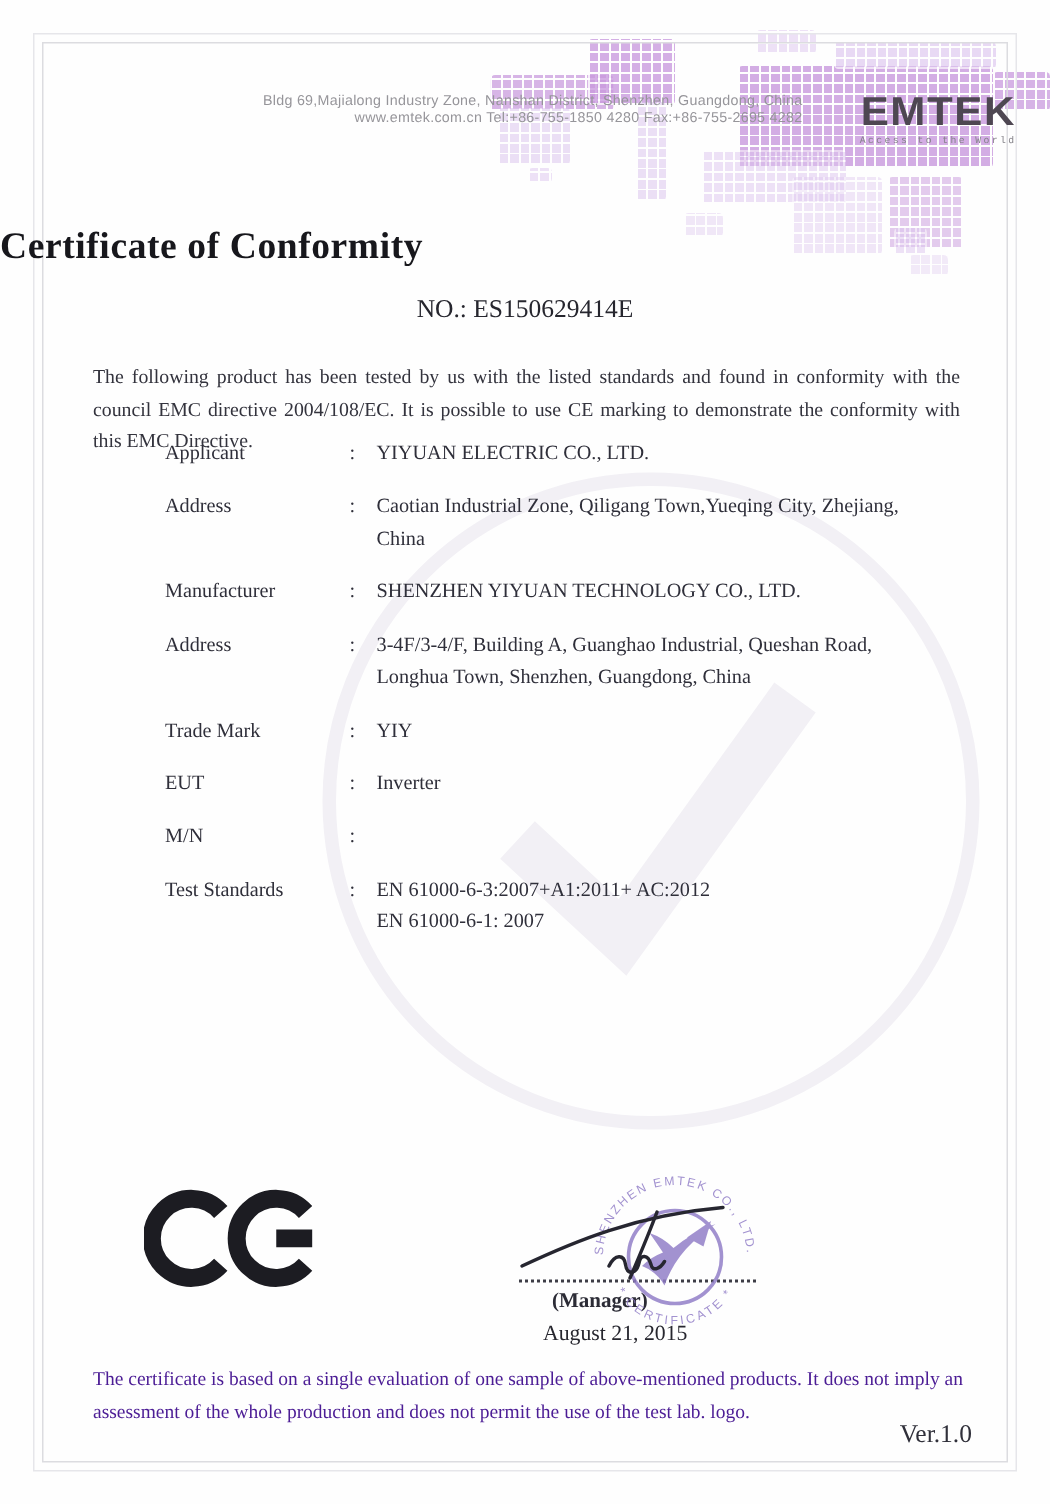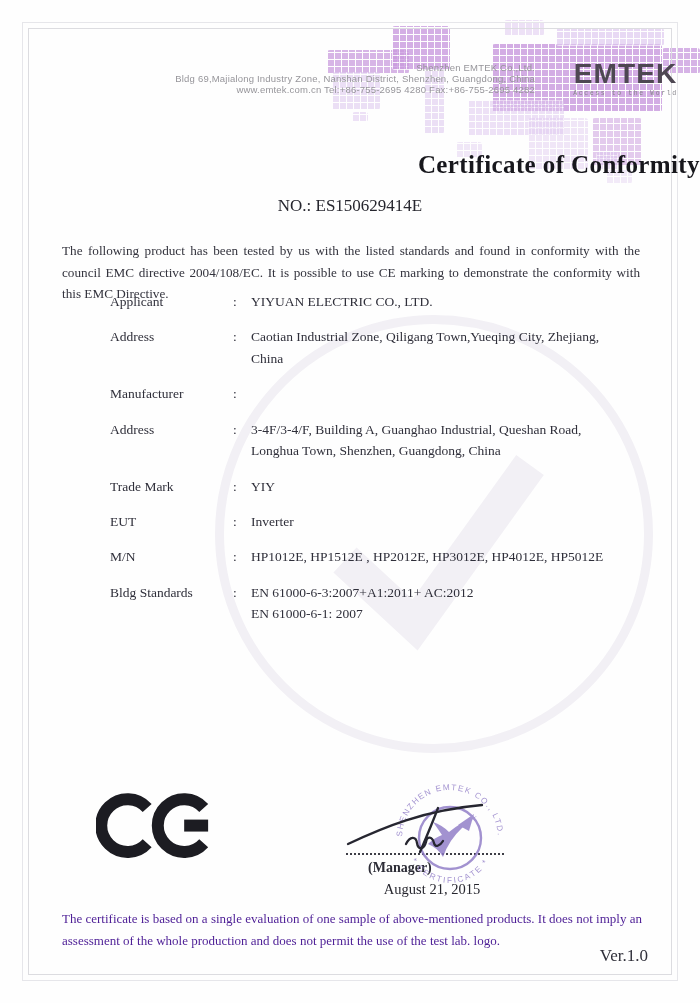--- a/index.html
+++ b/index.html
@@ -29,21 +29,21 @@
   .header-text{position:absolute;top:62px;right:165px;z-index:2;text-align:right;
                font-family:"Liberation Sans",sans-serif;font-size:9.5px;line-height:11px;
                color:#96959a;letter-spacing:.2px;}
   .logo{position:absolute;left:557px;top:61px;width:137px;z-index:2;text-align:center;}
   .logo-text{font-family:"Liberation Sans",sans-serif;font-weight:bold;font-size:27px;
              line-height:27px;color:#4e4752;letter-spacing:1px;transform:scaleX(1.04);}
   .logo-tagline{font-family:"Liberation Mono",monospace;font-size:6.5px;letter-spacing:1.6px;
                 color:#85838a;margin-top:2px;white-space:nowrap;}
 
   
-  .title{position:absolute;left:0;top:151px;width:100%;text-align:right;z-index:2;
+  .title{position:absolute;left:0;top:151px;width:100%;text-align:left;z-index:2;
          font-size:25px;font-weight:bold;color:#17171c;letter-spacing:.4px;}
   .cert-no{position:absolute;left:0;top:196px;width:100%;text-align:center;z-index:2;
            font-size:17px;font-weight:normal;color:#26262e;}
 
   
   .intro{position:absolute;left:62px;top:227px;width:578px;z-index:2;
          font-size:13.2px;line-height:21.5px;text-align:justify;color:#33333d;margin-top:13px;}
   .footer-note{position:absolute;left:62px;top:908px;width:580px;z-index:2;
                font-size:13px;line-height:21.5px;text-align:justify;color:#4c1d95;}
   .version{position:absolute;right:52px;top:946px;z-index:2;font-size:17px;color:#30303a;}
@@ -57,21 +57,21 @@
 
   
   .ce{position:absolute;left:96px;top:789px;z-index:2;}
   .sr-only{position:absolute;width:1px;height:1px;overflow:hidden;clip:rect(0 0 0 0);}
   .stamp{position:absolute;left:388px;top:776px;z-index:4;opacity:.82;}
   .sig{position:absolute;left:342px;top:788px;z-index:5;}
   .dotted-line{position:absolute;left:346px;top:852px;width:158px;height:1px;z-index:3;
                border-bottom:2.5px dotted #3d3d46;}
   .manager{position:absolute;left:368px;top:860px;width:120px;text-align:left;z-index:3;
            font-size:14px;color:#2c2c36;font-weight:bold;}
-  .sign-date{position:absolute;left:362px;top:881px;width:140px;text-align:center;z-index:3;
+  .sign-date{position:absolute;left:362px;top:881px;width:140px;text-align:left;z-index:3;
              font-size:14.5px;color:#26262e;}
 </style>
 </head>
 <body>
 
 <div id="page">
 
   <div>
     <div class="patch" style="left:327px;top:50px;width:82px;height:24px;opacity:.72"></div>
     <div class="patch light" style="left:332px;top:72px;width:48px;height:38px;opacity:.55"></div>
@@ -92,23 +92,22 @@
 
   <div class="wm-circle"></div>
   <svg class="wm-check" width="300" height="300" viewBox="0 0 300 300">
     <path d="M 60 170 L 130 235 L 245 75" fill="none" stroke="#f2f0f5" stroke-width="34"></path>
   </svg>
 
   <div class="frame-outer"></div>
   <div class="frame-inner"></div>
 
   <div class="header-text">
-    <div>Shenzhen EMTEK Co.,Ltd.</div>
     <div>Bldg 69,Majialong Industry Zone, Nanshan District, Shenzhen, Guangdong, China</div>
-    <div>www.emtek.com.cn   Tel:+86-755-2695 4280   Fax:+86-755-2695 4282</div>
+    <div>www.emtek.com.cn   Tel:+86-755-1850 4280   Fax:+86-755-2695 4282</div>
   </div>
   <div class="logo">
     <div class="logo-text">EMTEK</div>
     <div class="logo-tagline">Access to the World</div>
   </div>
 
   <div class="title">Certificate of Conformity</div>
   <div class="cert-no">NO.: ES150629414E</div>
 
   <div class="intro">The following product has been tested by us with the listed standards and found in conformity with the council EMC directive 2004/108/EC. It is possible to use CE marking to demonstrate the conformity with this EMC Directive.</div>
@@ -121,44 +120,44 @@
     </div>
     <div class="field-row">
       <div class="field-label">Address</div>
       <div class="field-sep">:</div>
       <div class="field-value">Caotian Industrial Zone, Qiligang Town,Yueqing City, Zhejiang,
 China</div>
     </div>
     <div class="field-row">
       <div class="field-label">Manufacturer</div>
       <div class="field-sep">:</div>
+      <div class="field-value">SHENZHEN YIYUAN TECHNOLOGY CO., LTD.</div>
     </div>
     <div class="field-row">
       <div class="field-label">Address</div>
       <div class="field-sep">:</div>
       <div class="field-value">3-4F/3-4/F, Building A, Guanghao Industrial, Queshan Road,
 Longhua Town, Shenzhen, Guangdong, China</div>
     </div>
     <div class="field-row">
       <div class="field-label">Trade Mark</div>
       <div class="field-sep">:</div>
       <div class="field-value">YIY</div>
     </div>
     <div class="field-row">
       <div class="field-label">EUT</div>
       <div class="field-sep">:</div>
       <div class="field-value">Inverter</div>
     </div>
     <div class="field-row">
       <div class="field-label">M/N</div>
       <div class="field-sep">:</div>
-      <div class="field-value">HP1012E, HP1512E , HP2012E, HP3012E, HP4012E, HP5012E</div>
-    </div>
-    <div class="field-row">
-      <div class="field-label">Bldg Standards</div>
+    </div>
+    <div class="field-row">
+      <div class="field-label">Test Standards</div>
       <div class="field-sep">:</div>
       <div class="field-value">EN 61000-6-3:2007+A1:2011+ AC:2012
 EN 61000-6-1: 2007</div>
     </div>
   </div>
 
   <div class="ce">
     <span class="sr-only">CE</span>
     <svg width="115" height="77" viewBox="0 0 120 80">
       <g fill="none" stroke="#1c1c22" stroke-width="12.5">

